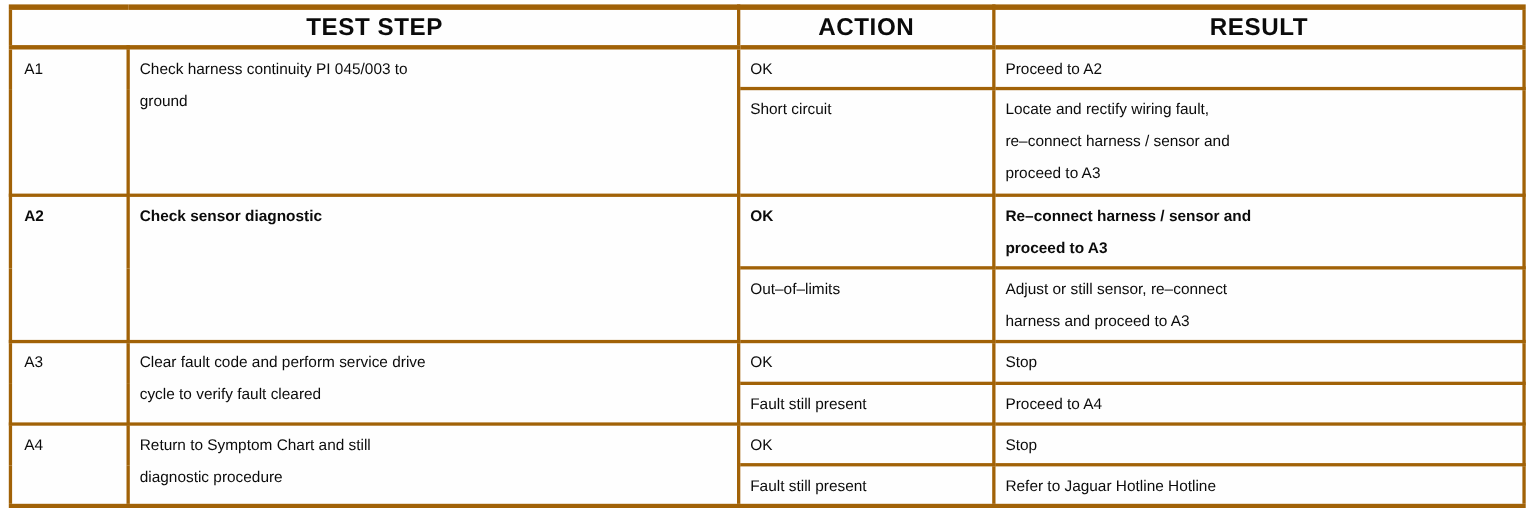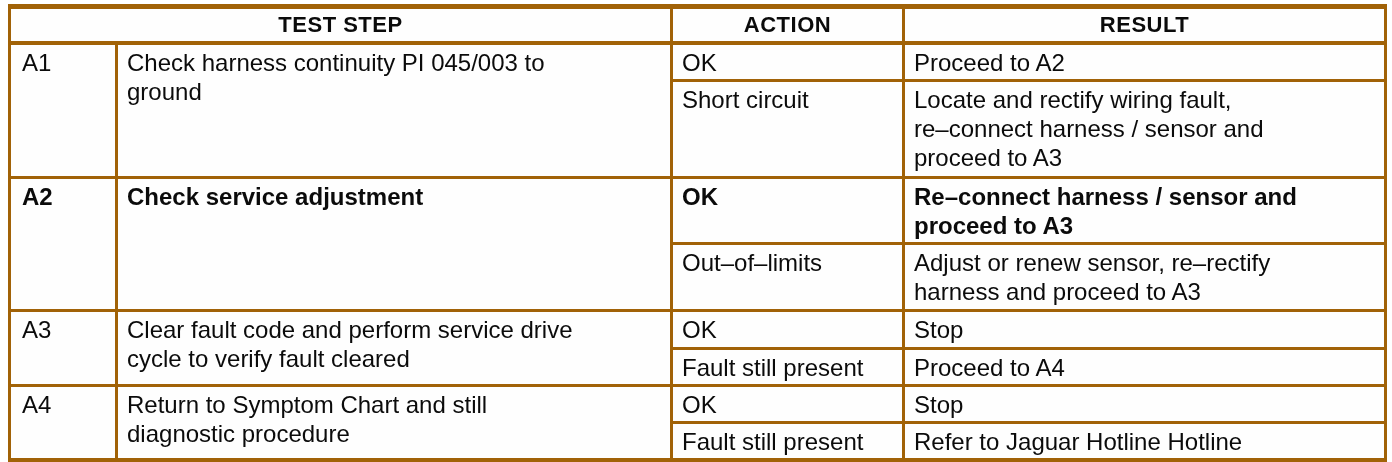--- a/index.html
+++ b/index.html
@@ -39,21 +39,21 @@
   }
   th {
     font-size: 22px;
     font-weight: bold;
     text-align: center;
     vertical-align: middle;
     letter-spacing: 0.5px;
     padding: 2px 4px;
   }
   td {
-    font-size: 24px;
+    font-size: 14px;
     line-height: 29px;
     vertical-align: top;
     padding: 3px 8px 2px 9px;
     white-space: pre-line;
   }
   td.step-id { padding-left: 11px; }
   tr.h-header  { height: 36px; }
   tr.h-a1-1 { height: 38px; }
   tr.h-a1-2 { height: 97px; }
   tr.h-a2-1 { height: 64px; font-weight: bold; }
@@ -92,28 +92,28 @@
       </tr>
       <tr class="h-a1-2">
         <td class="result">Short circuit</td>
         <td class="action">Locate and rectify wiring fault,
 re–connect harness / sensor and
 proceed to A3</td>
       </tr>
 
       <tr class="h-a2-1">
         <td class="step-id" rowspan="2">A2</td>
-        <td class="step-desc" rowspan="2">Check service adjustment</td>
+        <td class="step-desc" rowspan="2">Check sensor diagnostic</td>
         <td class="result">OK</td>
         <td class="action">Re–connect harness / sensor and
 proceed to A3</td>
       </tr>
       <tr class="h-a2-2">
         <td class="result">Out–of–limits</td>
-        <td class="action">Adjust or renew sensor, re–rectify
+        <td class="action">Adjust or still sensor, re–connect
 harness and proceed to A3</td>
       </tr>
 
       <tr class="h-a3-1">
         <td class="step-id" rowspan="2">A3</td>
         <td class="step-desc" rowspan="2">Clear fault code and perform service drive
 cycle to verify fault cleared</td>
         <td class="result">OK</td>
         <td class="action">Stop</td>
       </tr>

